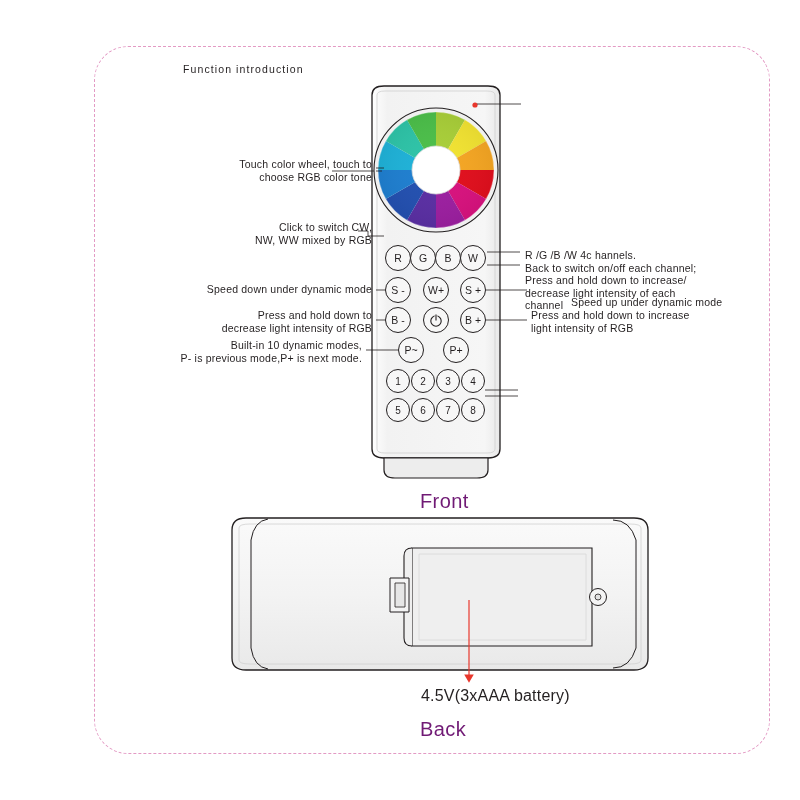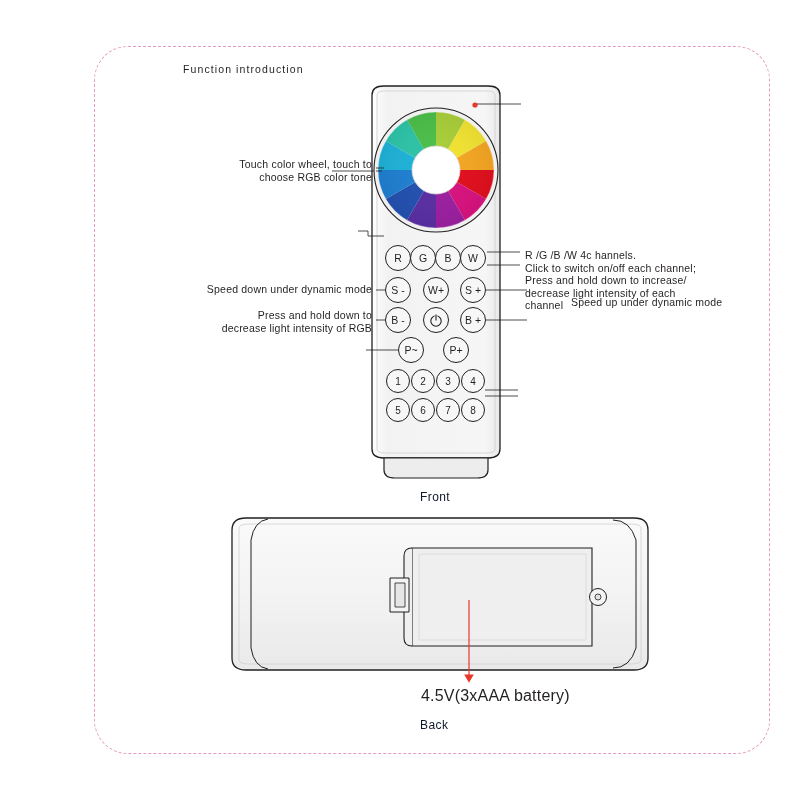--- a/index.html
+++ b/index.html
@@ -44,22 +44,22 @@
   .title-lbl {
     position: absolute;
     left: 151px;
     top: 63px;
     font-size: 10.5px;
     letter-spacing: 1.1px;
     color: #231f20;
   }
   .caption {
     position: absolute;
-    font-size: 12px;
-    color: #0f172a;
+    font-size: 20px;
+    color: #701a75;
     letter-spacing: 0.4px;
   }
   svg.overlay {
     position: absolute;
     left: 0; top: 0;
     width: 800px;
     height: 800px;
     pointer-events: none;
   }
   .btn-txt {
@@ -77,29 +77,35 @@
 <body>
 
 <div id="page">
 
   <div class="dashed-frame"></div>
 
   <div class="title-lbl">Function introduction</div>
 
   <div class="lbl right" style="left:198px; top:158px; width:142px;">Touch color wheel, touch to
 choose RGB color tone</div>
+  <div class="lbl right" style="left:198px; top:221px; width:142px;">Click to switch CW,
+NW, WW mixed by RGB</div>
   <div class="lbl" style="left:493px; top:249px;">R /G /B /W 4c hannels.
-Click to switch on/off each channel;
+Back to switch on/off each channel;
 Press and hold down to increase/
 decrease light intensity of each
 channel</div>
   <div class="lbl right" style="left:172px; top:283px; width:168px;">Speed down under dynamic mode</div>
   <div class="lbl" style="left:499px; top:296px;padding-left:40px;">Speed up under dynamic mode</div>
   <div class="lbl right" style="left:172px; top:309px; width:168px;">Press and hold down to
 decrease light intensity of RGB</div>
+  <div class="lbl" style="left:499px; top:309px;">Press and hold down to increase
+light intensity of RGB</div>
+  <div class="lbl right" style="left:130px; top:339px; width:200px;">Built-in 10 dynamic modes,
+P- is previous mode,P+ is next mode.</div>
 
   <div class="caption" style="left:388px; top:490px;">Front</div>
   <div class="caption" style="left:388px; top:718px;">Back</div>
   <div class="lbl" style="left:389px; top:690px; font-size:16px;">4.5V(3xAAA battery)</div>
 
   <svg class="overlay" viewBox="0 0 800 800" xmlns="http://www.w3.org/2000/svg">
     <defs>
       <radialGradient id="wheelShade" cx="50%" cy="50%" r="50%">
         <stop offset="0%" stop-color="#ffffff" stop-opacity="0"></stop>
         <stop offset="100%" stop-color="#000000" stop-opacity="0.05"></stop>

